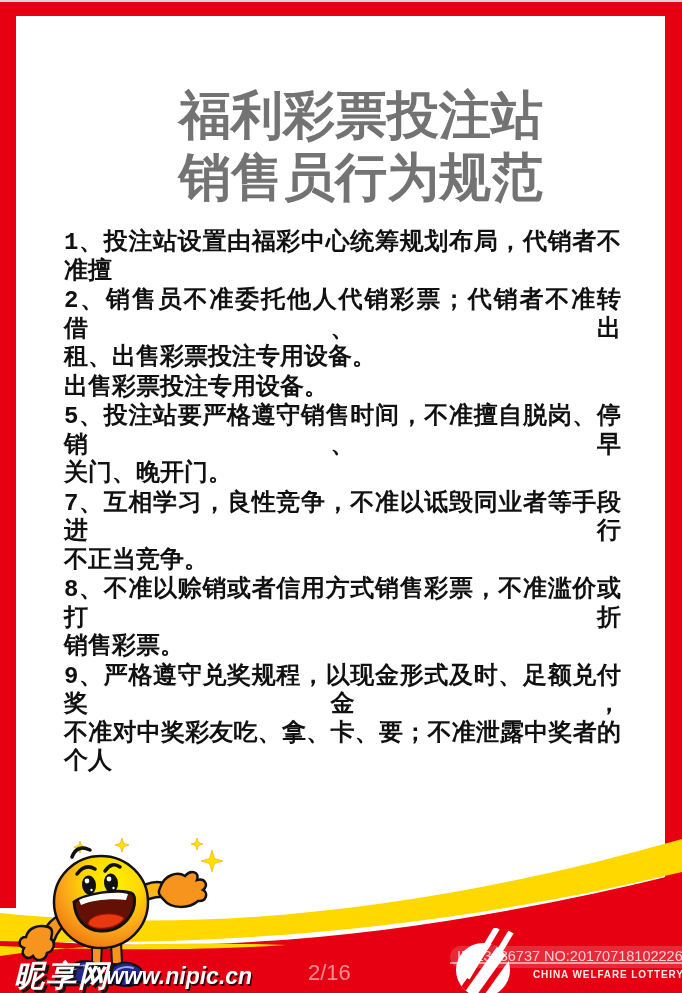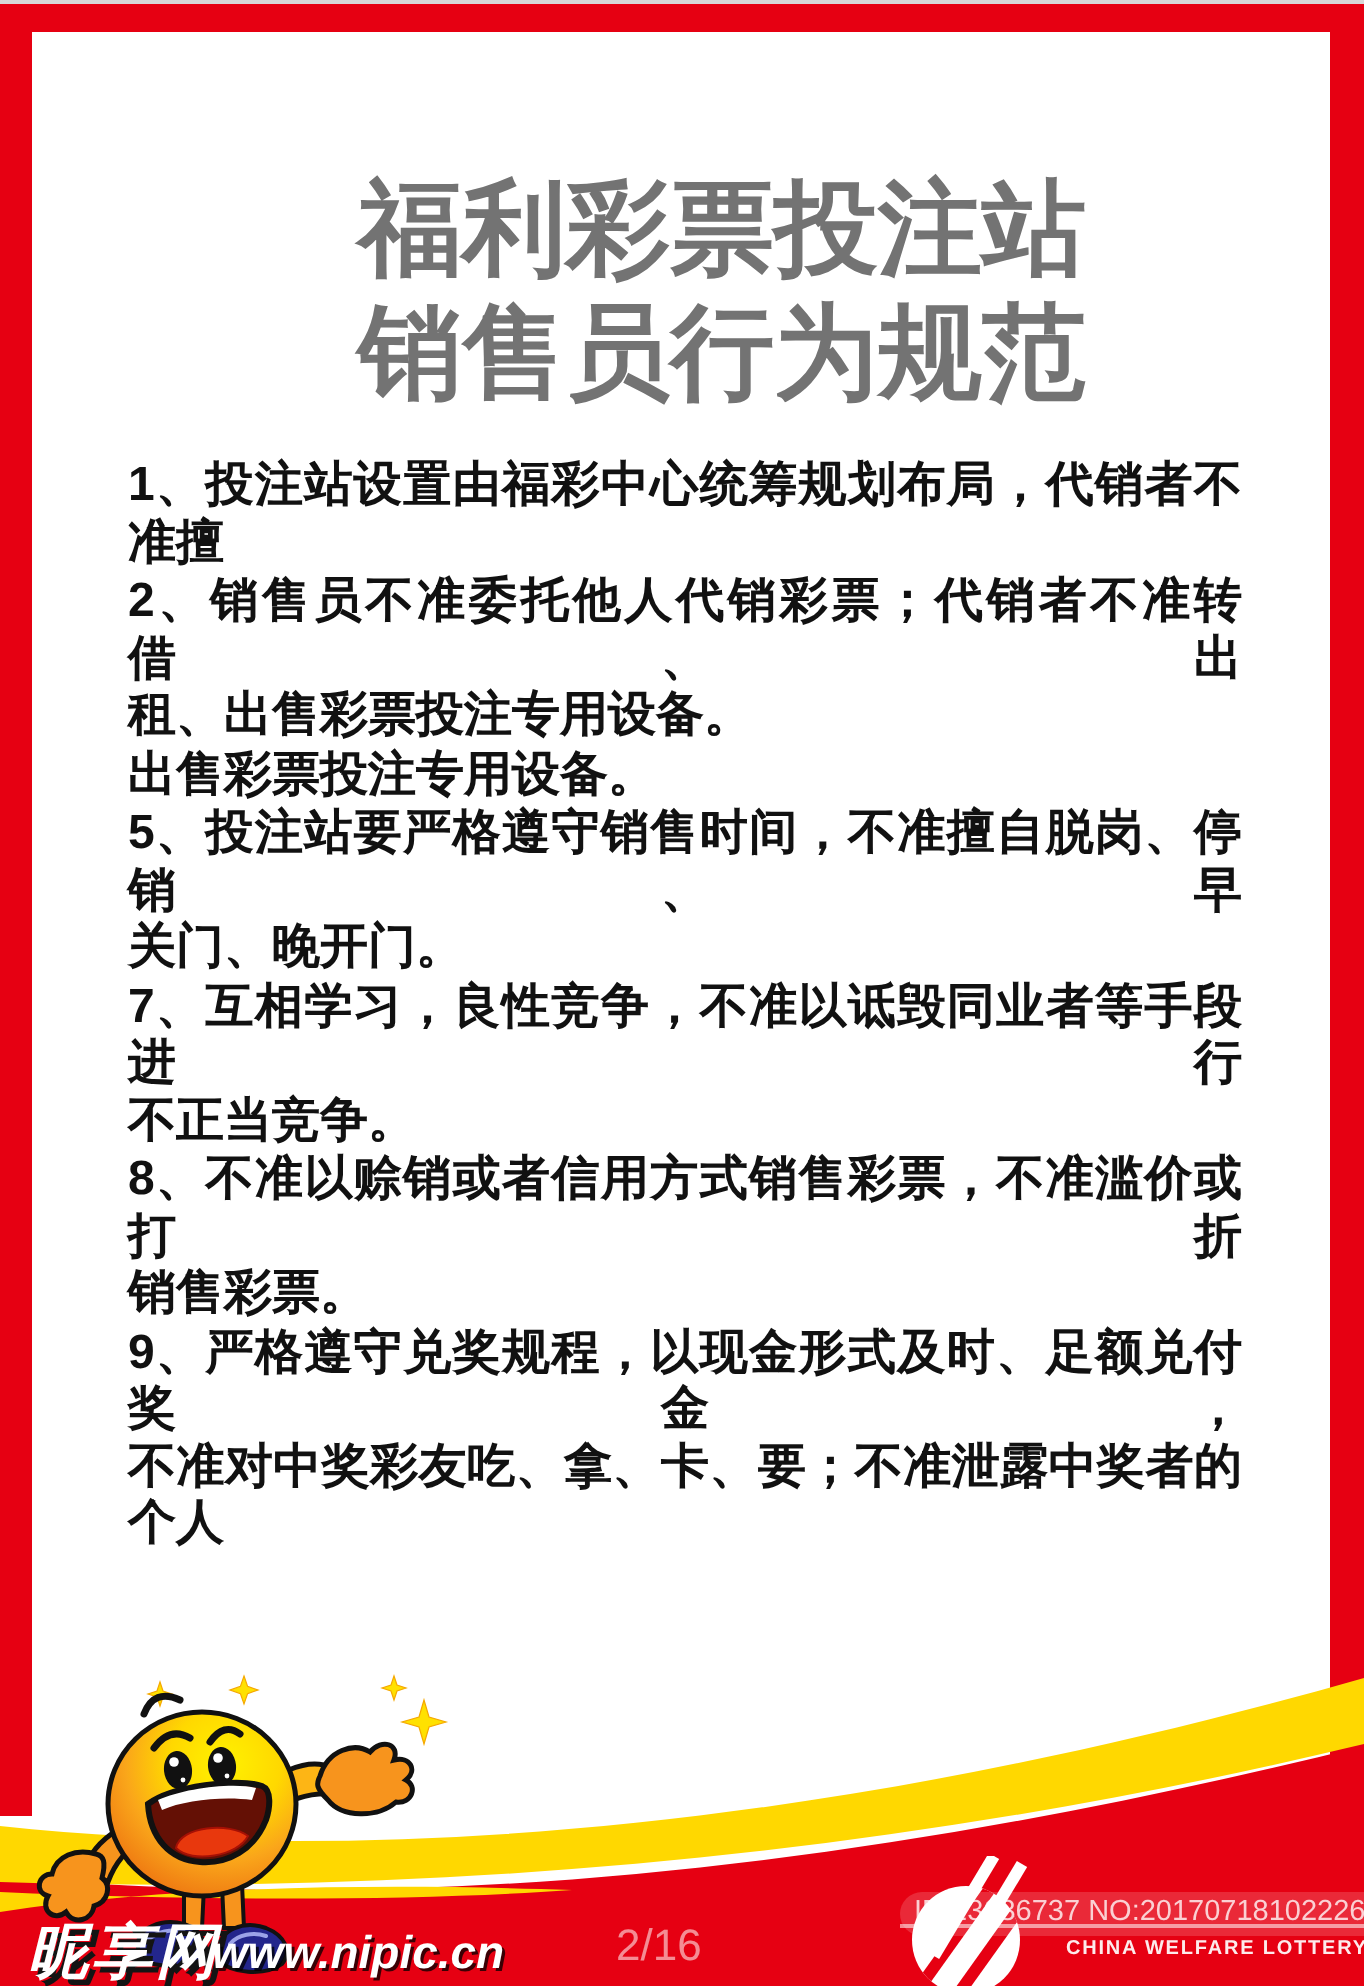--- a/index.html
+++ b/index.html
@@ -16,21 +16,21 @@
   
   .title { position:absolute; left:17px; top:84px; width:682px; z-index:3; color:#737373; }
   .title-line {
     width:358px; margin:0 auto; font-weight:900; font-size:52px; line-height:62px;
     text-align:justify; text-align-last:justify; white-space:nowrap;
   }
   
   .rules { position:absolute; left:64px; top:229px; width:557px; z-index:3;
            color:#111; font-weight:bold; font-size:24px; line-height:28.5px; }
   .rule { margin:0 0 1px 0; }
-  .rule-line { text-align:justify; text-align-last:justify; }
+  .rule-line { text-align:justify; text-align-last:justify;font-family:Liberation Mono, monospace; }
   .rule .rule-line:last-child { text-align-last:left; }
   
   .wave-svg { position:absolute; left:0; top:0; width:682px; height:993px; z-index:4; pointer-events:none; }
   .mascot-svg { position:absolute; left:6px; top:832px; width:236px; height:161px; z-index:6; }
   
   .site-mark { position:absolute; left:14px; top:956px; z-index:8; color:#fff; font-weight:900; font-style:italic;
                font-size:30px; letter-spacing:2px; text-shadow:3px 3px 0 #141414; }
   .site-url  { position:absolute; left:106px; top:963px; z-index:8; color:#fff; font-weight:bold; font-style:italic;
                font-size:23px; text-shadow:1.5px 1.5px 0 rgba(0,0,0,0.75); }
   .page-indicator { position:absolute; left:308px; top:960px; z-index:8; color:rgba(255,255,255,0.55); font-size:22px; }

